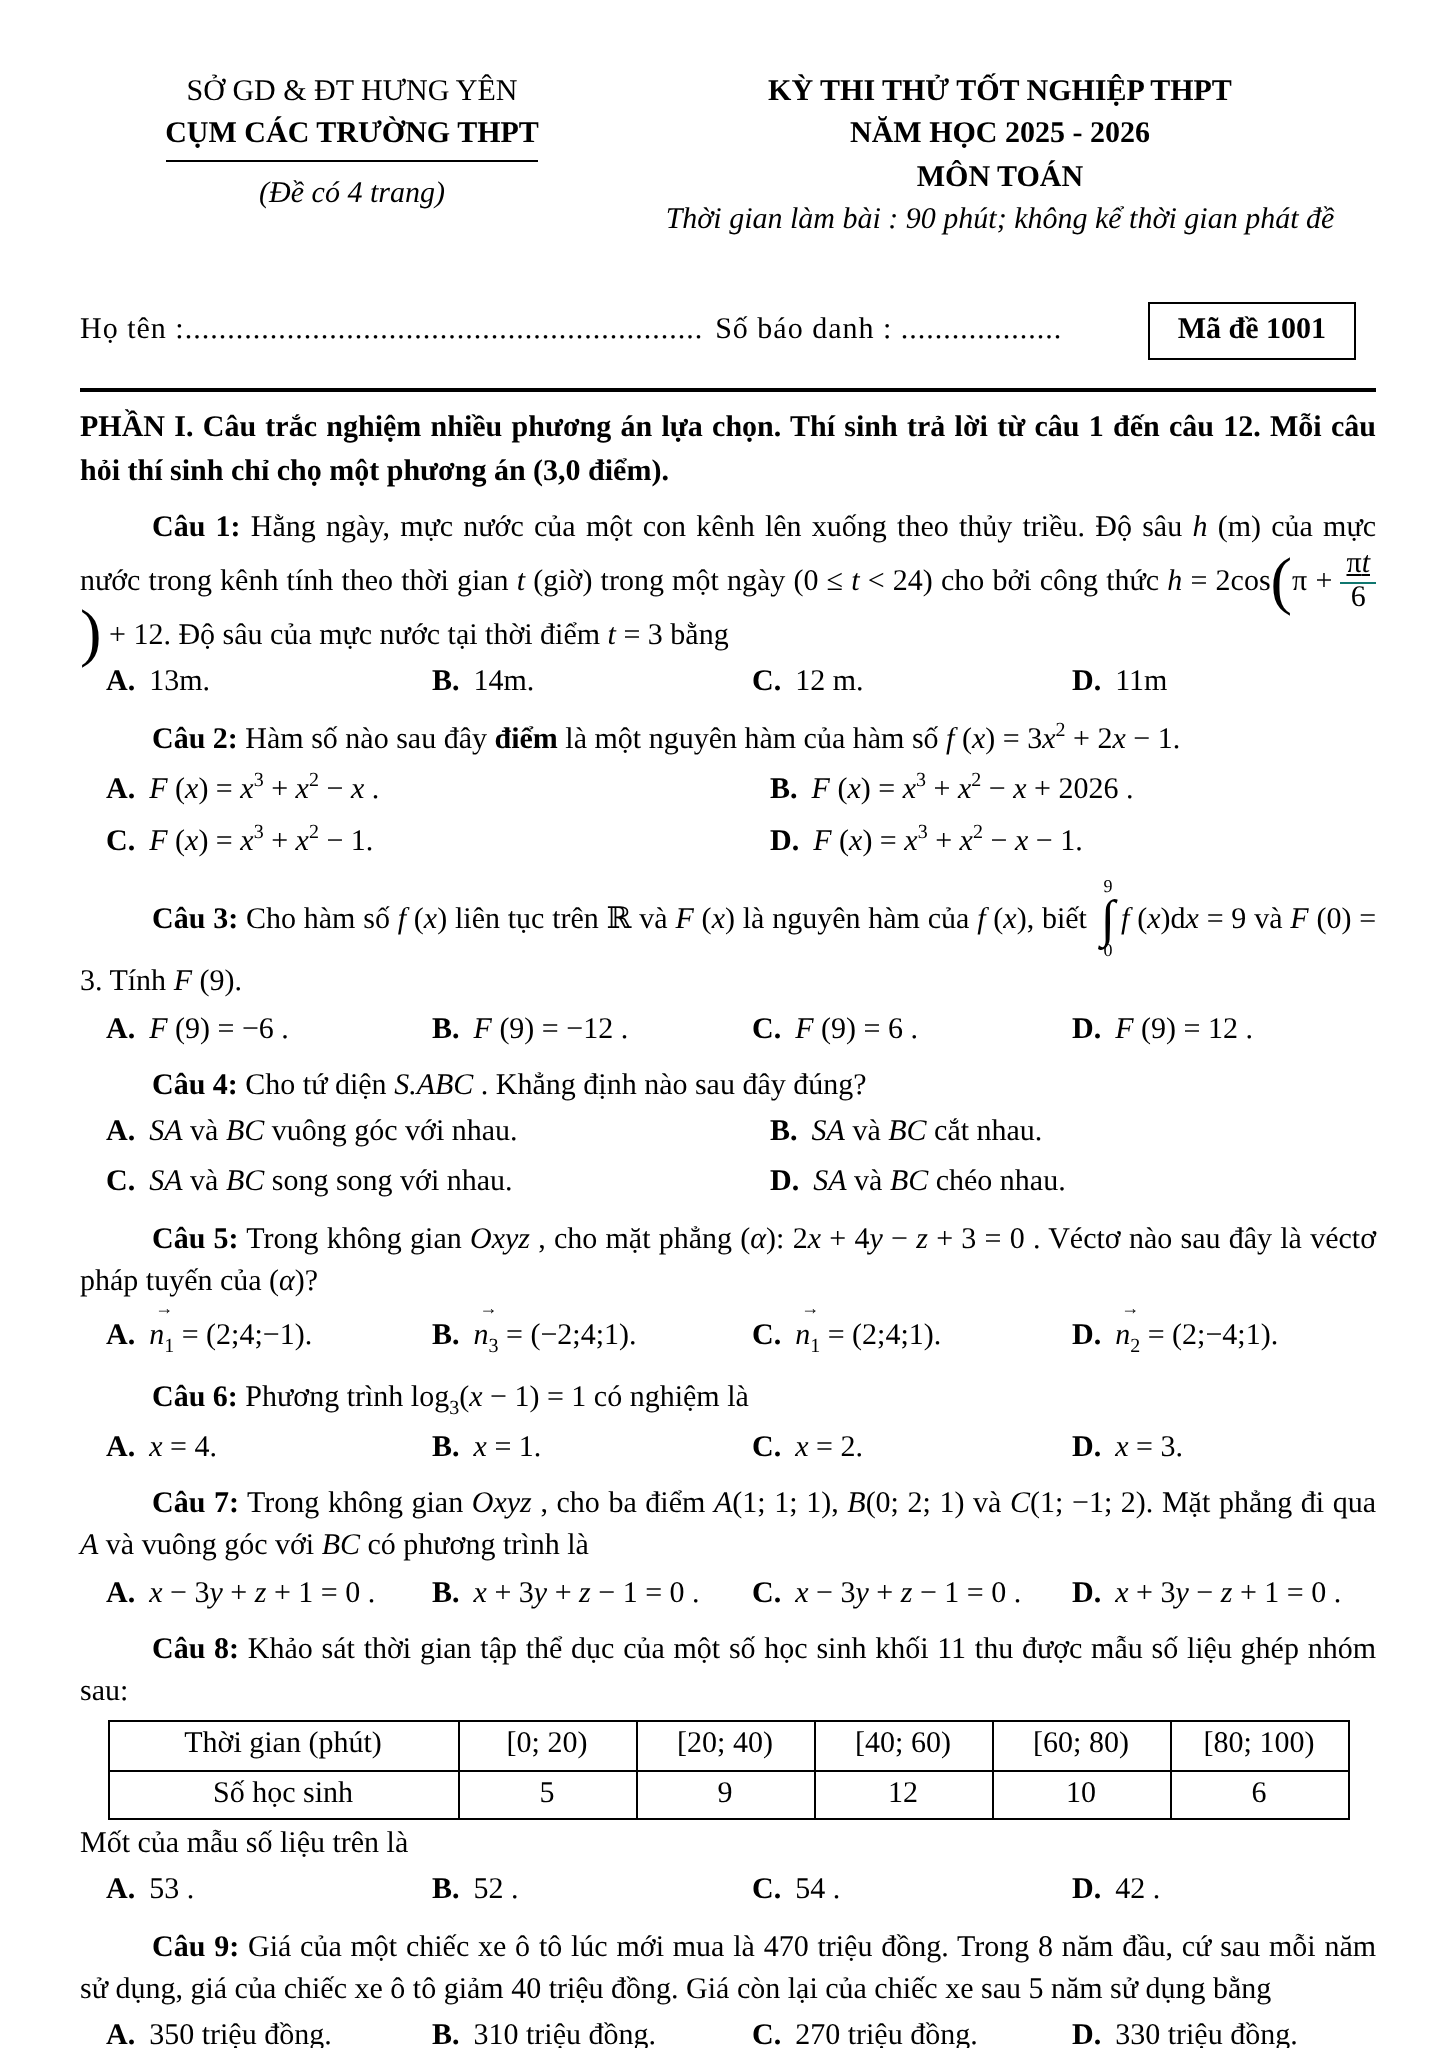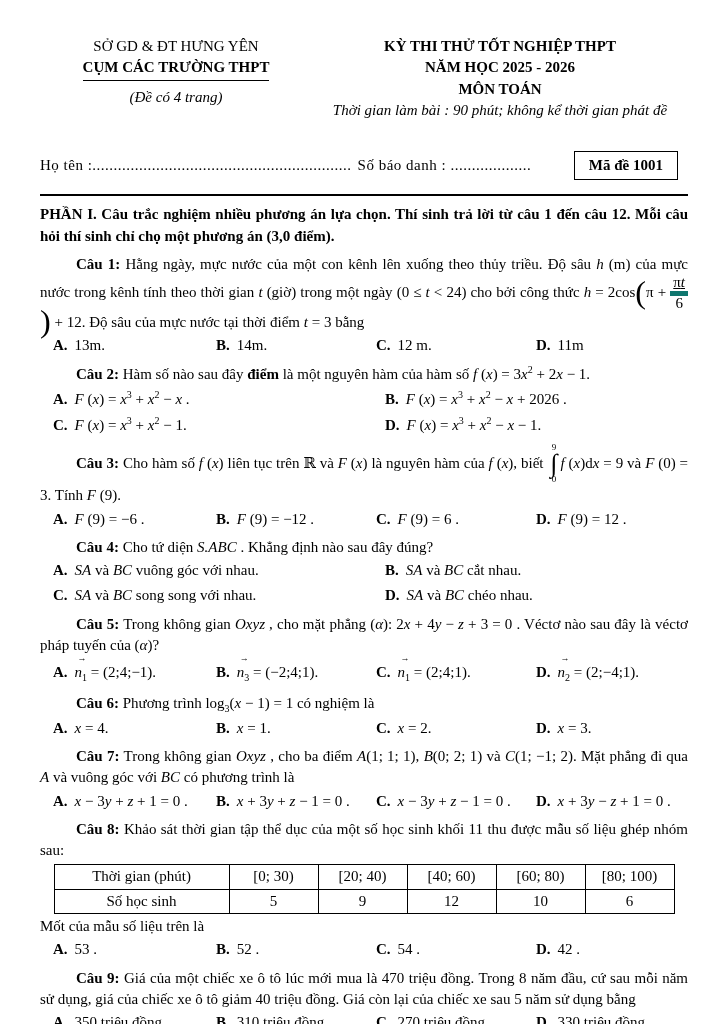--- a/index.html
+++ b/index.html
@@ -30,21 +30,21 @@
   .qtext{text-align:justify;}
   .qlabel{font-weight:bold;margin-left:36px;}
   .opts{display:grid;padding-left:13px;margin-top:2px;}
   .opts4{grid-template-columns:163px 160px 160px auto;}
   .opts2{grid-template-columns:332px auto;row-gap:4px;}
   .opt{white-space:nowrap;}
   .ok{font-weight:bold;margin-right:7px;}
   
   .frac{display:inline-block;vertical-align:middle;text-align:center;line-height:1.05;}
   .frac>span{display:block;padding:0 3px;}
-  .frac>span:first-child{border-bottom:5px solid #0f766e;text-decoration:underline;}
+  .frac>span:first-child{border-bottom:1px solid #0f766e;text-decoration:underline;}
   .bp{font-size:215%;font-weight:normal;vertical-align:middle;line-height:0;position:relative;top:-2px;}
   .int{display:inline-flex;flex-direction:column;align-items:center;vertical-align:middle;line-height:1;margin:0 3px;}
   .int .il{font-size:9px;line-height:1.1;}
   .int .is{font-size:26px;line-height:0.85;}
   .vec{position:relative;display:inline-block;}
   .va{position:absolute;top:-8px;left:3px;font-size:9px;line-height:1;}
   sup,sub{font-size:10px;}
   
   .qtable{border-collapse:collapse;margin:3px auto 2px;}
   .qtable td{border:1px solid #000;text-align:center;padding:1px 8px;min-width:72px;}
@@ -152,21 +152,21 @@
     <span class="opt"><b class="ok">D.</b><span class="ov"><i>x</i> + 3<i>y</i> − <i>z</i> + 1 = 0 .</span></span>
   </div>
 </div>
 
 <div class="q">
   <div class="qtext"><b class="qlabel">Câu 8:</b> <span>Khảo sát thời gian tập thể dục của một số học sinh khối 11 thu được mẫu số liệu ghép nhóm sau:</span></div>
   <table class="qtable">
     <tbody>
         <tr>
       <td class="c0">Thời gian (phút)</td>
-      <td>[0; 30)</td>
+      <td>[0; 20)</td>
       <td>[20; 40)</td>
       <td>[40; 60)</td>
       <td>[60; 80)</td>
       <td>[80; 100)</td>
     </tr>
     <tr>
       <td class="c0">Số học sinh</td>
       <td>5</td>
       <td>9</td>
       <td>12</td>

